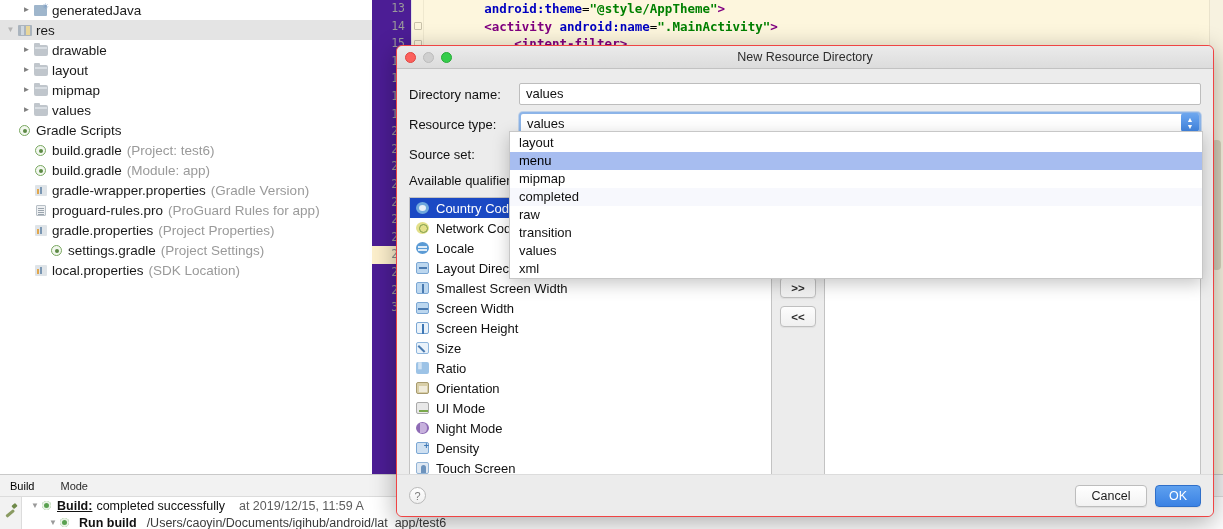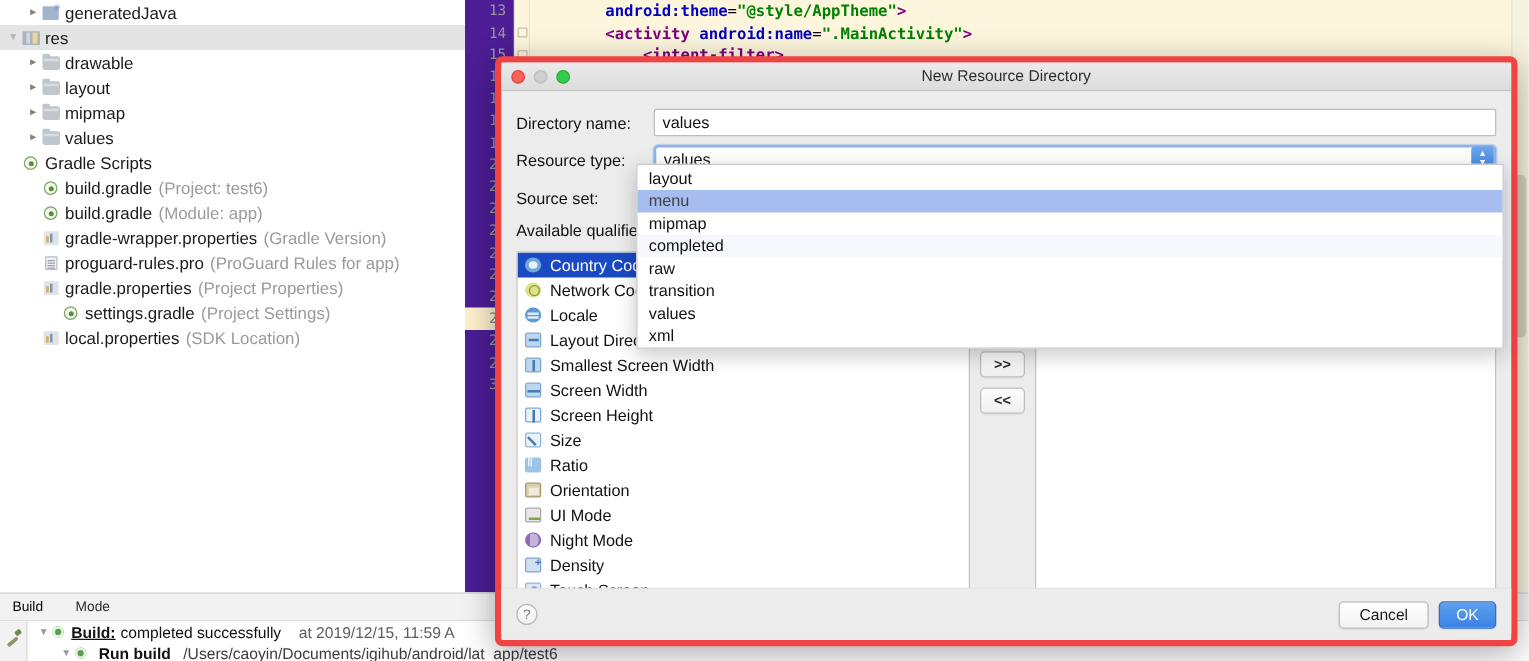--- a/index.html
+++ b/index.html
@@ -136,21 +136,21 @@
     box-shadow: inset 0 0 0 2px #eaf3e6; margin-right:6px; flex:0 0 9px; }
   .bl-bold { font-weight:bold; color:#111;text-decoration:underline; }
   .bl-normal { color:#111; margin-left:4px; }
   .bl-time { color:#5d5d5d; margin-left:14px; }
   .bl-path { color:#3b3b3b; margin-left:10px; }
   .build-line.indent { padding-left:46px; }
 
   
   #dialog {
     position:absolute; left:396px; top:45px; width:818px; height:472px;
-    background:#ececec; border:5px solid #ef4444; border-radius:6px;
+    background:#ececec; border:1px solid #ef4444; border-radius:6px;
     box-shadow:0 6px 26px rgba(0,0,0,.33);
     overflow:visible;
   }
   #dialog-titlebar {
     position:relative; height:23px;
     background:linear-gradient(#ebebeb,#dcdcdc);
     border-bottom:1px solid #c2c2c2; border-radius:6px 6px 0 0;
   }
   .lights { position:absolute; left:8px; top:6px; display:flex; gap:7px; }
   .light { width:11px; height:11px; border-radius:50%; }
@@ -281,21 +281,21 @@
 
   
   #dropdown {
     position:absolute; left:509px; top:131px; width:694px; height:148px;
     background:#fff; border:1px solid #c7c7c7;
     box-shadow:0 5px 16px rgba(0,0,0,.22); z-index:50; padding:2px 0;
   }
   .dd-item {
     height:18px; line-height:18px; font-size:13px; color:#111; padding-left:9px;
   }
-  .dd-item.hover { background:#a7bdf0; color:#404040; }
+  .dd-item.hover { background:#a7bdf0; color:#000000; }
   .dd-item.faint { background:#f7f8fd; }
 </style>
 </head>
 <body>
 
 <div id="app">
 
   <div id="project-tree">
       <div class="tree-row" style="padding-left: 20px;">
         <div class="twisty">►</div>

